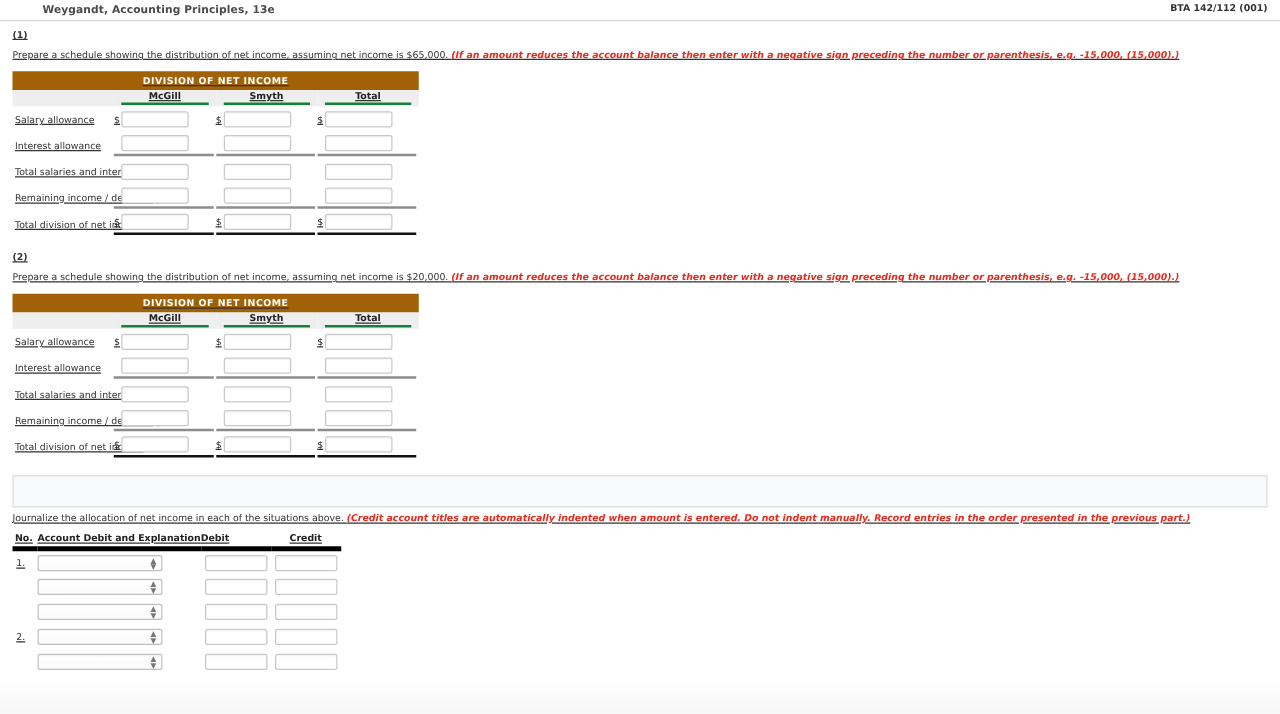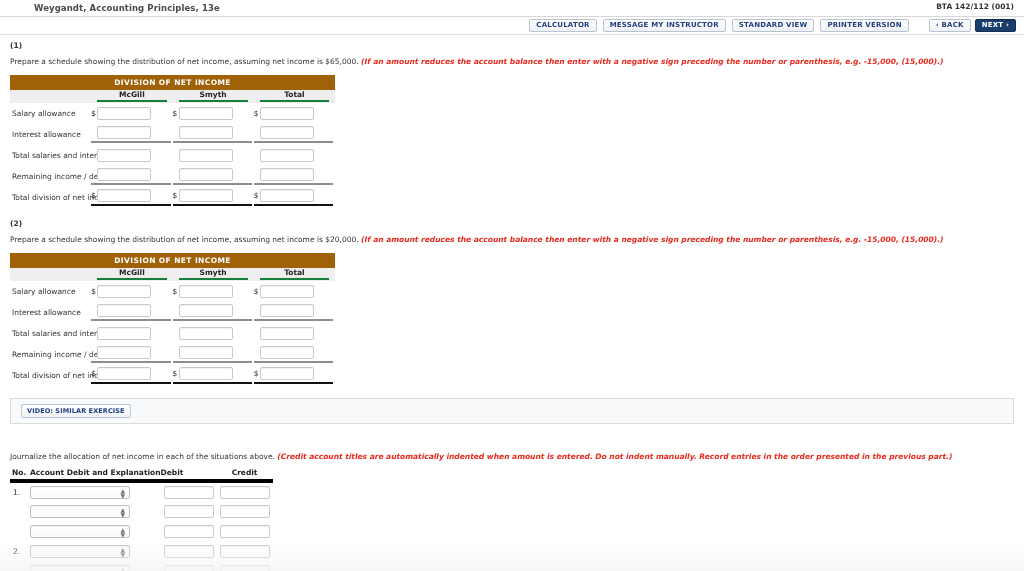--- a/index.html
+++ b/index.html
@@ -5,21 +5,21 @@
   * { box-sizing: border-box; }
   html, body {
     margin: 0; padding: 0;
     width: 1024px; height: 571px;
     overflow: hidden;
     background: #ffffff;
     font-family: "DejaVu Sans", "Liberation Sans", sans-serif;
     font-size: 8px;
     color: #333;
   }
-  #page { position: relative; width: 1024px; height: 571px; overflow: hidden; }
+  #page { position: relative; width: 1024px; height: 571px; overflow: hidden; text-decoration: underline; }
 
   
   .brandbar {
     position: relative;
     height: 17px;
     background: #ffffff;
     border-bottom: 1px solid #d8d8d8;
   }
   .wiley-logo {
     position: absolute; left: -9px; top: 1px;
@@ -135,21 +135,21 @@
     color: #1f3f80;
     background: linear-gradient(#ffffff,#eef1f6);
     border: 1px solid #bcc6d4;
     border-radius: 2px;
     letter-spacing: .2px;
     cursor: pointer;
   }
   .videobtn { font-size: 6.5px; letter-spacing: .1px; }
 
   
-  .jtext { font-size: 7.5px; color:#333; margin-top: 28px; }
+  .jtext { font-size: 7.5px; color:#333; margin-top: 4px; }
   .jtext .hint { color:#e8291c; font-style: italic; font-weight: bold; }
   .journal { border-collapse: collapse; margin-top: 7px; table-layout: fixed; }
   .journal th {
     font-size: 7.5px; font-weight: bold; color: #222;
     background: #ffffff;
     border-bottom: 4px solid #000000;
     padding: 0 0 2px 0;
     white-space: nowrap;
   }
   .journal th.no { width: 20px; text-align: left; padding-left: 2px;}
@@ -193,32 +193,20 @@
 <body>
 
 <div id="page">
 
   <div class="brandbar">
     <div class="wiley-logo">◖</div>
     <div class="brand-title">Weygandt, Accounting Principles, 13e</div>
     <div class="course-code">BTA 142/112 (001)</div>
   </div>
 
-  <div class="toolbar">
-    <div class="tb-buttons">
-      <span class="tbbtn">CALCULATOR</span>
-      <span class="tbbtn">MESSAGE MY INSTRUCTOR</span>
-      <span class="tbbtn">STANDARD VIEW</span>
-      <span class="tbbtn">PRINTER VERSION</span>
-      <span class="navgroup">
-        <span class="tbbtn back">‹ BACK</span>
-        <span class="tbbtn next">NEXT ›</span>
-      </span>
-    </div>
-  </div>
 
   <div class="content">
 
     <div class="qnum">(1)</div>
     <div class="qtext"><span>Prepare a schedule showing the distribution of net income, assuming net income is $65,000. </span><span class="hint">(If an amount reduces the account balance then enter with a negative sign preceding the number or parenthesis, e.g. -15,000, (15,000).)</span></div>
 
     <table class="doni">
       <tbody>
           <tr>
             <th class="title" colspan="4">DIVISION OF NET INCOME</th>
@@ -475,23 +463,20 @@
               <span class="cellwrap">
                 <span class="dollar">$</span>
                 <input class="inp" style="">
               </span>
             </td>
       </tr>
     </tbody>
       </table>
 
     <div class="linkbar">
-      <div class="right">
-        <span class="linkbtn videobtn">VIDEO: SIMILAR EXERCISE</span>
-      </div>
     </div>
 
     <div class="jtext"><span>Journalize the allocation of net income in each of the situations above. </span><span class="hint">(Credit account titles are automatically indented when amount is entered. Do not indent manually. Record entries in the order presented in the previous part.)</span></div>
 
     <table class="journal">
       <tbody>
           <tr>
         <th class="no">No.</th>
         <th class="acct">Account Debit and Explanation</th>
         <th class="deb">Debit</th>

